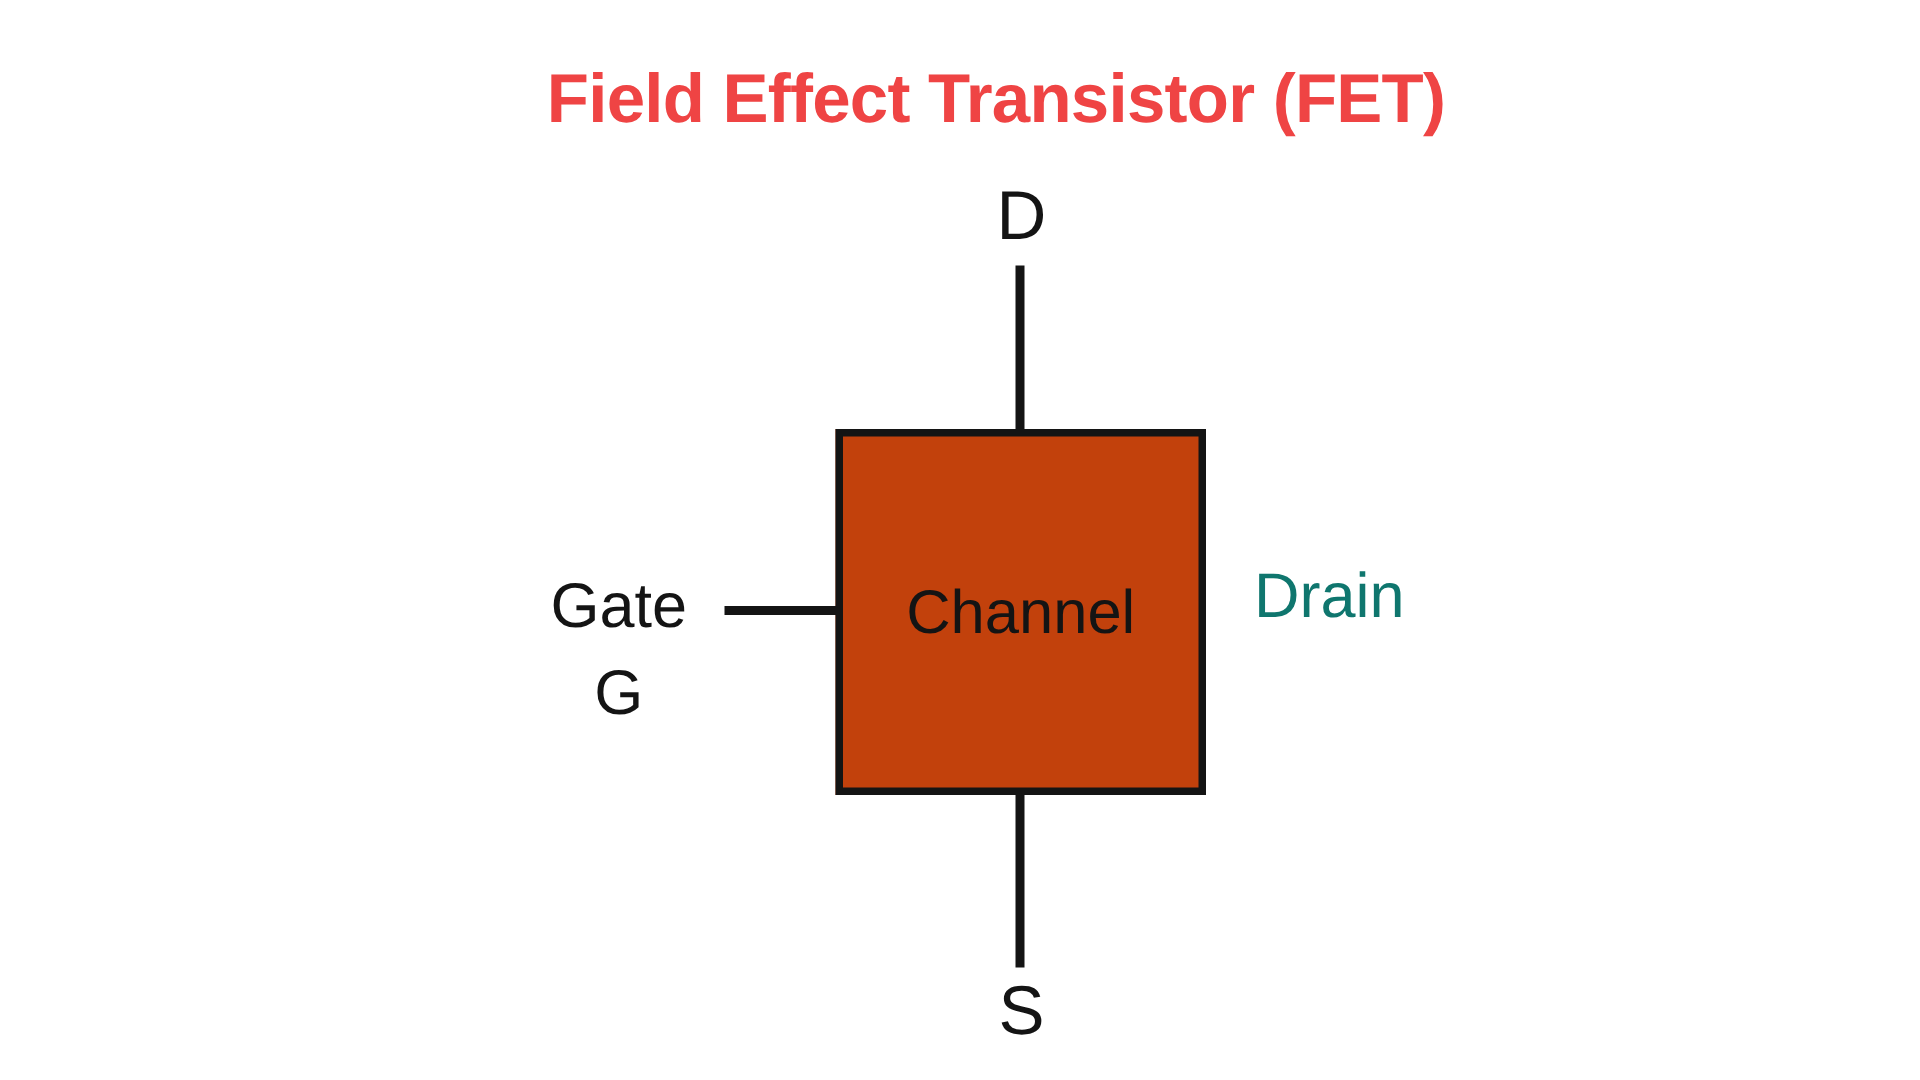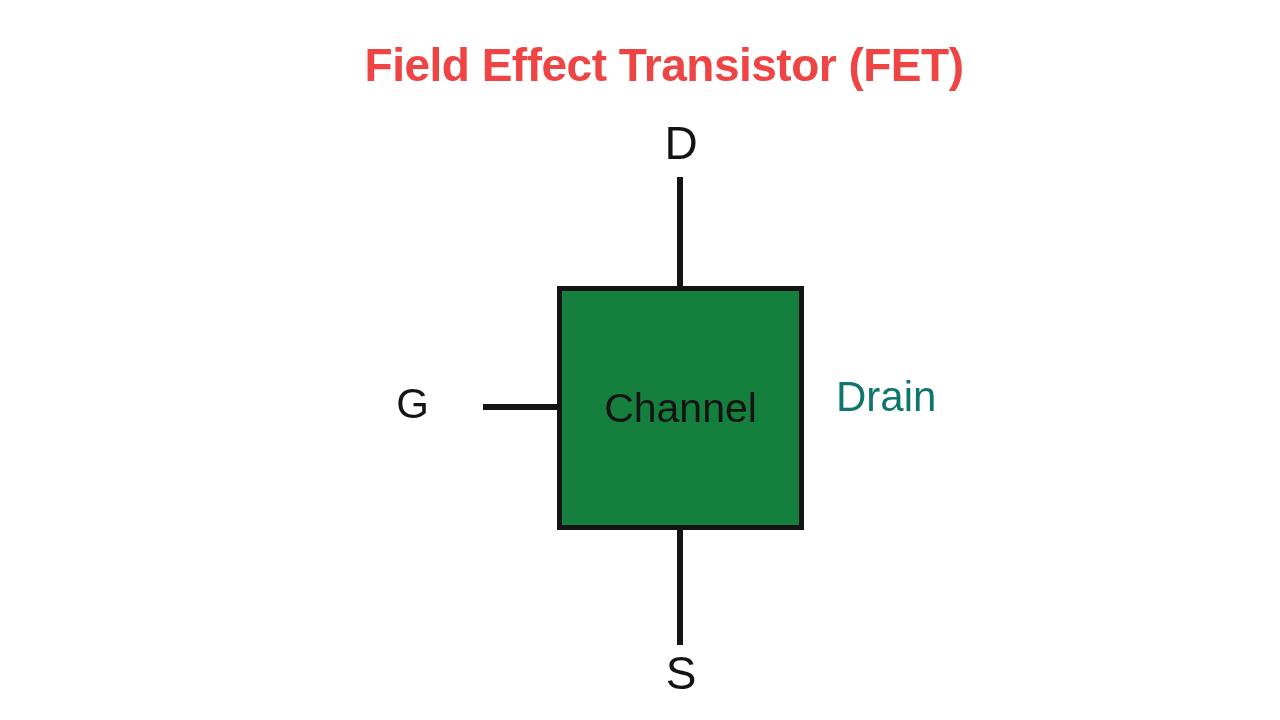--- a/index.html
+++ b/index.html
@@ -32,21 +32,21 @@
   .wire-bottom { left: 677px; top: 530px; width: 6px; height: 115px; }
   .wire-gate   { left: 483px; top: 404px; width: 75px; height: 6px; }
 
   
   .channel-box {
     position: absolute;
     left: 557px;
     top: 286px;
     width: 247px;
     height: 244px;
-    background: #15803d;
+    background: #c2410c;
     border: 5px solid #141414;
     display: flex;
     align-items: center;
     justify-content: center;
   }
   .channel-label {
     font-size: 41px;
     font-weight: 400;
     color: #141414;
   }
@@ -100,20 +100,21 @@
 
   <div class="terminal-letter letter-d">D</div>
 
   <div class="wire wire-top"></div>
 
   <div class="channel-box">
     <span class="channel-label">Channel</span>
   </div>
 
   <div class="gate-group">
+    <span class="gate-word">Gate</span>
     <span class="gate-letter">G</span>
   </div>
 
   <div class="wire wire-gate"></div>
 
   <div class="drain-word">Drain</div>
 
   <div class="wire wire-bottom"></div>
 
   <div class="terminal-letter letter-s">S</div>

